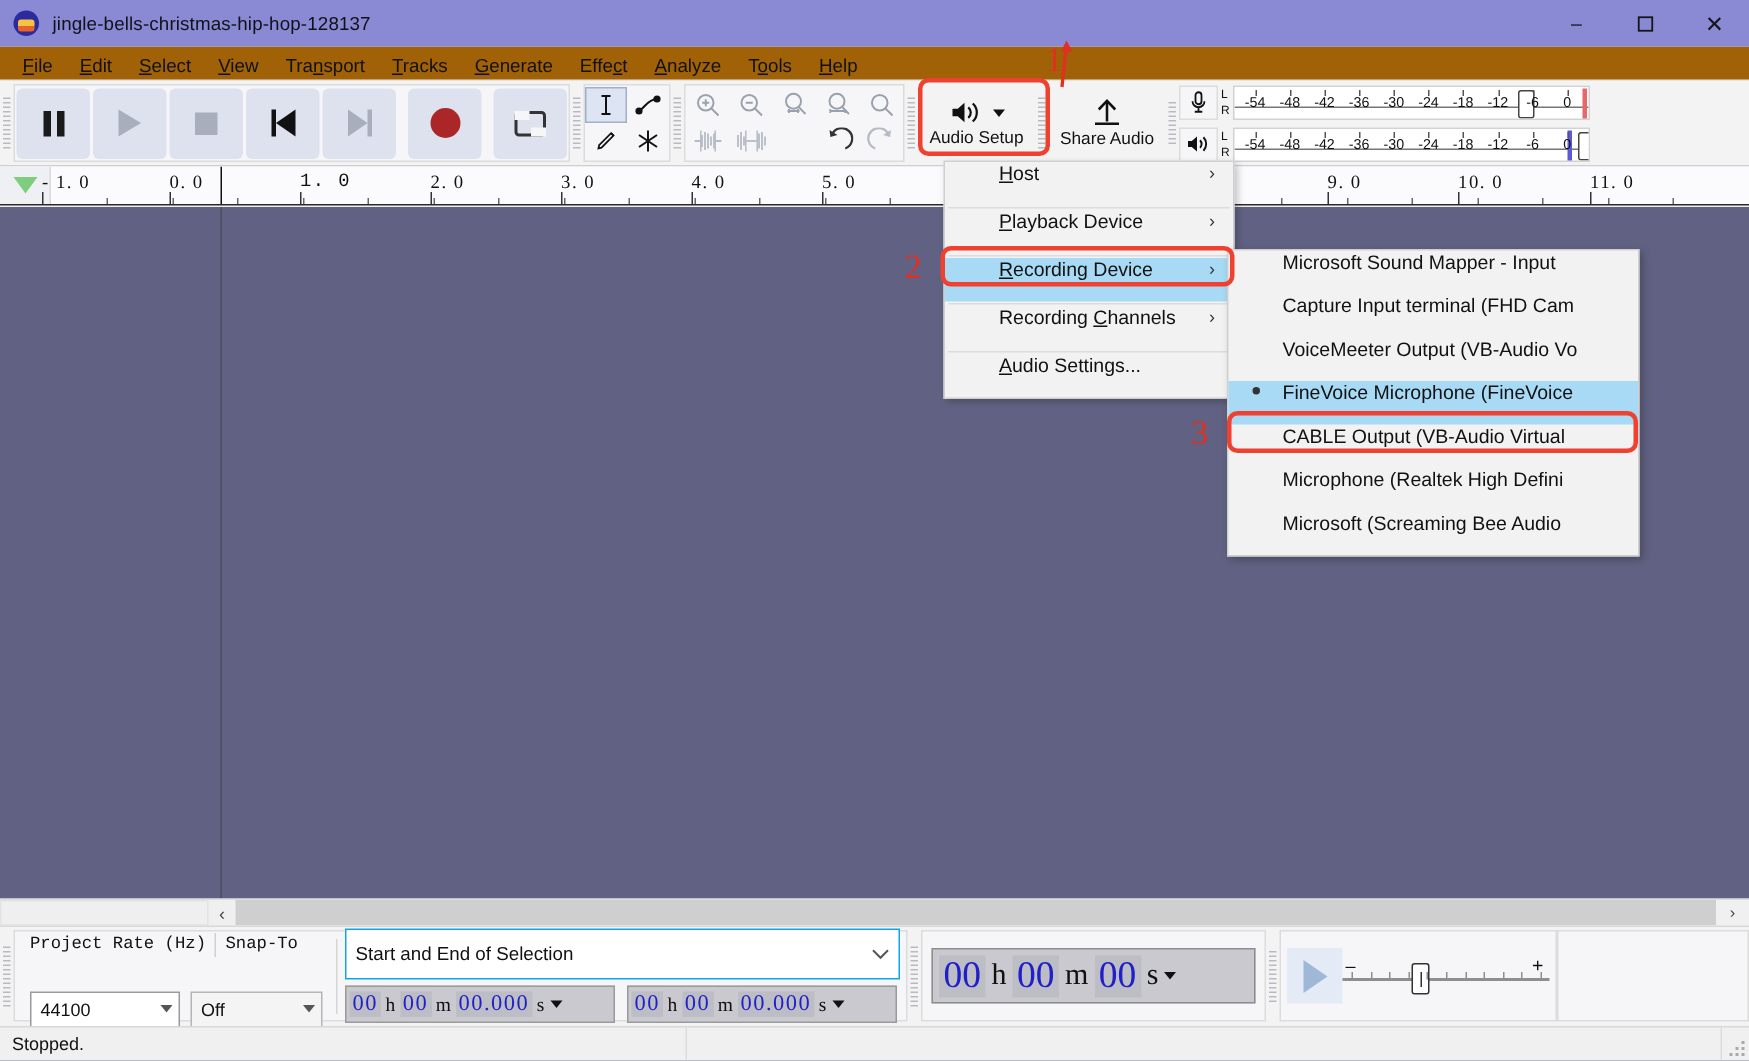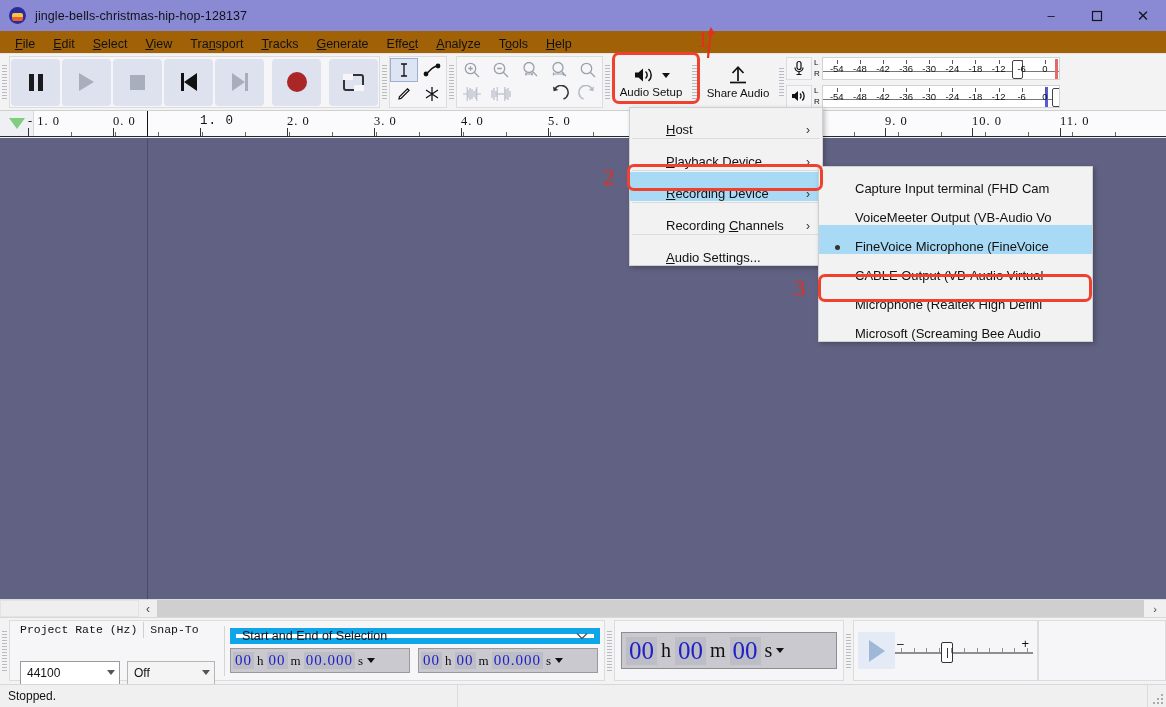--- a/index.html
+++ b/index.html
@@ -154,21 +154,21 @@
   .lblrow{display:flex;align-items:center;height:26px;}
   .small-label{
     font-family:"Liberation Mono", monospace;font-size:11.5px;color:#111;padding:0 6px;
   }
   .combo{
     height:24px;border:1px solid #9a9a9a;background:#fff;display:flex;align-items:center;
     justify-content:space-between;padding:0 4px 0 6px;font-size:12px;color:#111;
   }
   .caret{width:0;height:0;border-left:4px solid transparent;border-right:4px solid transparent;border-top:5px solid #555;}
   .wide-combo{
-    height:16px;border:6px solid #0ea5e9;background:#fff;display:flex;align-items:center;
+    height:34px;border:1px solid #0ea5e9;background:#fff;display:flex;align-items:center;
     justify-content:space-between;padding:0 6px;font-size:12.5px;color:#111;
   }
   .timefield{
     background:#c9c9cf;border:1px solid #9a9a9a;display:flex;align-items:center;height:25px;
     font-family:"Liberation Serif",serif;font-size:15px;color:#2020a0;padding:0 1px;
   }
   .timefield .dg{background:#bdbdc6;padding:0 2px;margin:0 1px;color:#2020c8;letter-spacing:1px;}
   .timefield .un{color:#111;font-size:13px;padding:0 2px;}
   .tf-caret{width:0;height:0;border-left:4px solid transparent;border-right:4px solid transparent;border-top:5px solid #111;margin-left:2px;}
   .bigtime{
@@ -197,21 +197,21 @@
   .status-cell.mid{flex:1;border-right:1px solid #dcdcdc;}
   .resize-grip{width:18px;height:22px;position:relative;}
   .resize-grip i{position:absolute;width:2px;height:2px;background:#aaa;}
 
   
   .menu-panel{
     position:absolute;background:#f2f2f2;border:1px solid #cfcfcf;
     box-shadow:2px 2px 5px rgba(0,0,0,.25);z-index:40;
   }
   .menu-item{
-    height:29px;display:flex;align-items:flex-end;font-size:13px;color:#111;
+    height:29px;display:flex;align-items:flex-start;font-size:13px;color:#111;
     padding-left:36px;padding-right:14px;position:relative;white-space:nowrap;
   }
   .menu-item u{text-decoration:underline;}
   .menu-item .arrow{position:absolute;right:12px;font-size:12px;color:#333;}
   .menu-item.hl{background:#a8daf5;}
   .menu-sep{height:1px;background:#dcdcdc;margin:1px 2px;}
   .menu-item .radio{
     position:absolute;left:12px;width:13px;height:13px;border-radius:50%;
     display:flex;align-items:center;justify-content:center;
   }
@@ -809,20 +809,23 @@
     <span class="arrow">›</span>
   </div>
   <div class="menu-sep"></div>
   <div class="menu-item">
     <span><u>A</u>udio Settings...</span>
   </div>
 </div>
 
 <div class="menu-panel" style="left:818px;top:166px;width:275px">
   <div class="menu-item">
+    <span>Microsoft Sound Mapper - Input</span>
+  </div>
+  <div class="menu-item">
     <span>Capture Input terminal (FHD Cam</span>
   </div>
   <div class="menu-item">
     <span>VoiceMeeter Output (VB-Audio Vo</span>
   </div>
   <div class="menu-item hl">
     <span class="radio">
         <b></b>
       </span>
     <span>FineVoice Microphone (FineVoice</span>

